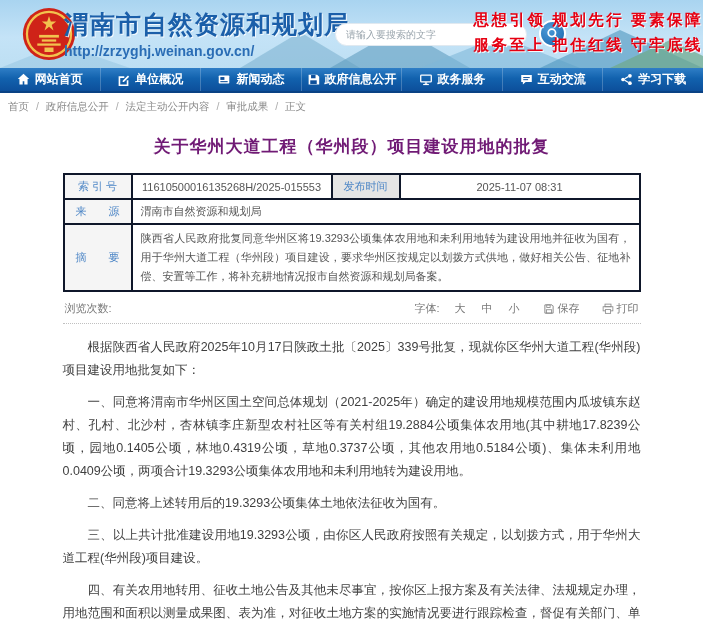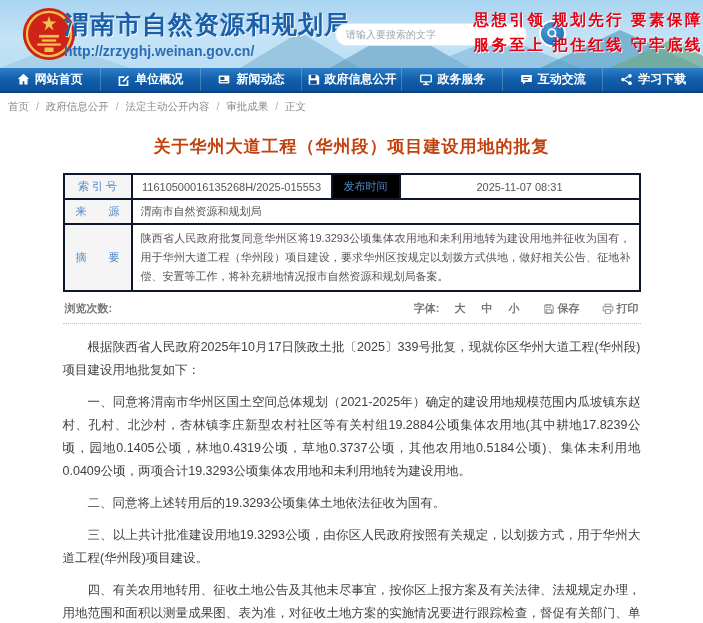--- a/index.html
+++ b/index.html
@@ -41,35 +41,35 @@
   .nicon { display:flex; align-items:center; }
 
   
   .breadcrumb { padding:7px 8px 6px; font-size:10.5px; color:#8a8a8a; }
   .breadcrumb .bc-sep { margin:0 4px; color:#aaa; }
   .breadcrumb .bc-link { cursor:pointer; }
 
   
   .container { width:578px; margin:0 auto; }
   .article-title { text-align:center; font-size:17px; font-weight:bold;
-                   color:#c2410c; margin:15px 0 15px; letter-spacing:1px; }
+                   color:#701a75; margin:15px 0 15px; letter-spacing:1px; }
 
   table.meta { width:100%; border-collapse:collapse; font-size:11px; }
   table.meta td { border:2px solid #0f172a; padding:4px 8px; }
   td.lbl { width:68px; background:#f5f5f5; color:#4d86c6; text-align:center;
            white-space:nowrap; }
-  td.lbl2 { width:68px; background:#000000; color:#4d86c6; text-align:center;
+  td.lbl2 { width:68px; background:#e5e5e5; color:#4d86c6; text-align:center;
             white-space:nowrap; }
   td.val-c { text-align:center; color:#555; }
   td.val-l { text-align:left; color:#555; }
   td.abstract { line-height:19px; text-align:justify; color:#555; padding:6px 10px; }
 
   .toolbar { display:flex; justify-content:space-between; align-items:center;
              font-size:11px; color:#777; padding:9px 2px 7px;
-             border-bottom:1px dotted #c0c0c0;font-weight:bold; }
+             border-bottom:1px dotted #c0c0c0; }
   .toolbar-right { display:flex; align-items:center; gap:14px; }
   .fontsize-btn { cursor:pointer; margin:0 1px; }
   .tool-btn { display:flex; align-items:center; gap:3px; cursor:pointer; margin-left:8px; }
 
   .body-text { padding-top:12px; font-size:12.5px; color:#3f3f3f; line-height:23px; }
   .body-text p { margin:0 0 9px; text-indent:2em; text-align:justify; }
   .body-text p.salutation { text-indent:0; }
 </style>
 </head>
 <body>

